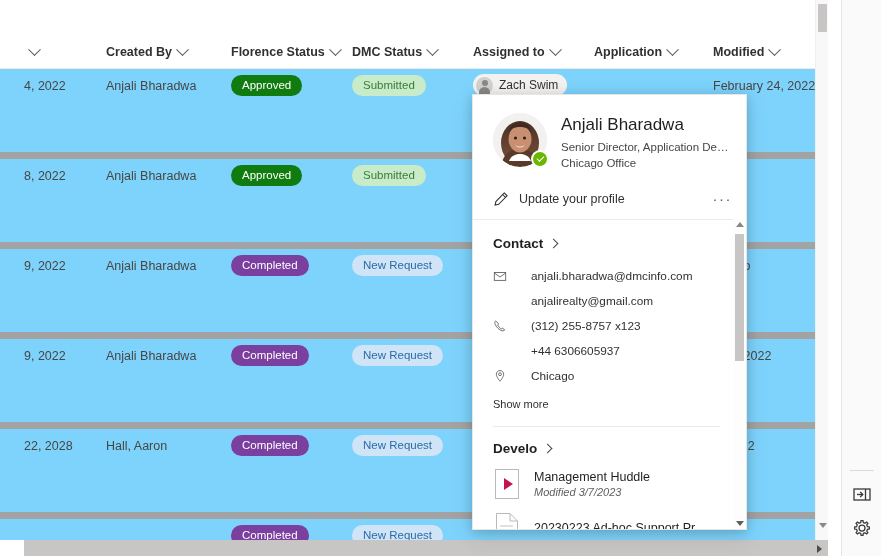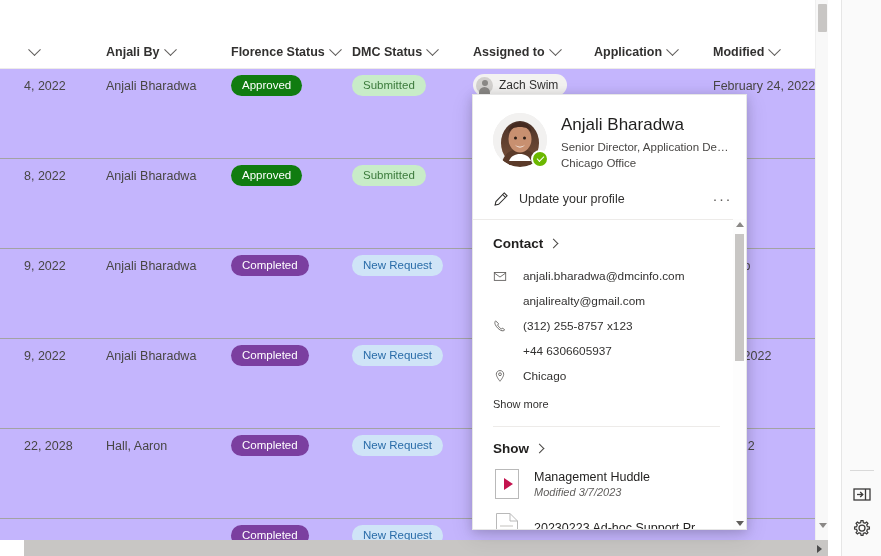--- a/index.html
+++ b/index.html
@@ -73,22 +73,22 @@
   .grid-body {
     position: absolute;
     left: 0;
     top: 69px;
     width: 828px;
     height: 462px;
   }
   .row {
     position: relative;
     height: 90px;
-    border-bottom: 1px solid #a3a3a3;
-    background: #c4b5fd;
+    border-bottom: 7px solid #a3a3a3;
+    background: #7dd3fc;
   }
   .cell {
     position: absolute;
     top: 10px;
     font-size: 12.5px;
     color: #484644;
     white-space: nowrap;
   }
   .cell.name { color: #484644; }
 
@@ -343,21 +343,21 @@
     display: inline-block;
     width: 7px; height: 7px;
     border-right: 1.4px solid #484644;
     border-top: 1.4px solid #484644;
     transform: rotate(45deg);
   }
 
   .contact-row {
     display: flex;
     align-items: center;
-    gap: 16px;
+    gap: 24px;
     height: 25px;
     font-size: 11.8px;
     color: #323130;
     cursor: pointer;
   }
   .contact-row .ci {
     width: 14px;
     flex: none;
     color: #605e5c;
     display: flex;
@@ -443,21 +443,21 @@
 <div id="root">
 
   <div id="list-area">
 
     <div class="grid-header">
       <div class="col-head c0">
         <span></span>
         <span class="chev"></span>
       </div>
       <div class="col-head c1">
-        <span>Anjali By</span>
+        <span>Created By</span>
         <span class="chev"></span>
       </div>
       <div class="col-head c2">
         <span>Florence Status</span>
         <span class="chev"></span>
       </div>
       <div class="col-head c3">
         <span>DMC Status</span>
         <span class="chev"></span>
       </div>
@@ -646,21 +646,21 @@
               </span>
               <span>Chicago</span>
             </div>
           </div>
 
         <div class="show-more">Show more</div>
 
         <div class="sec-sep"></div>
 
         <div class="sec-head">
-          <span>Show</span>
+          <span>Develo</span>
           <span class="arr"></span>
         </div>
 
         <div id="files-list">
             <div class="file-row">
               <span class="file-icon"><svg width="28" height="32" viewBox="0 0 28 32">
                   <rect x="2.5" y="1.5" width="23" height="29" fill="#ffffff" stroke="#b9b9b9" stroke-width="1"></rect>
                   <polygon points="11,10 20,16 11,22" fill="#c4134f"></polygon>
                 </svg></span>
               <div style="min-width: 0px;">

